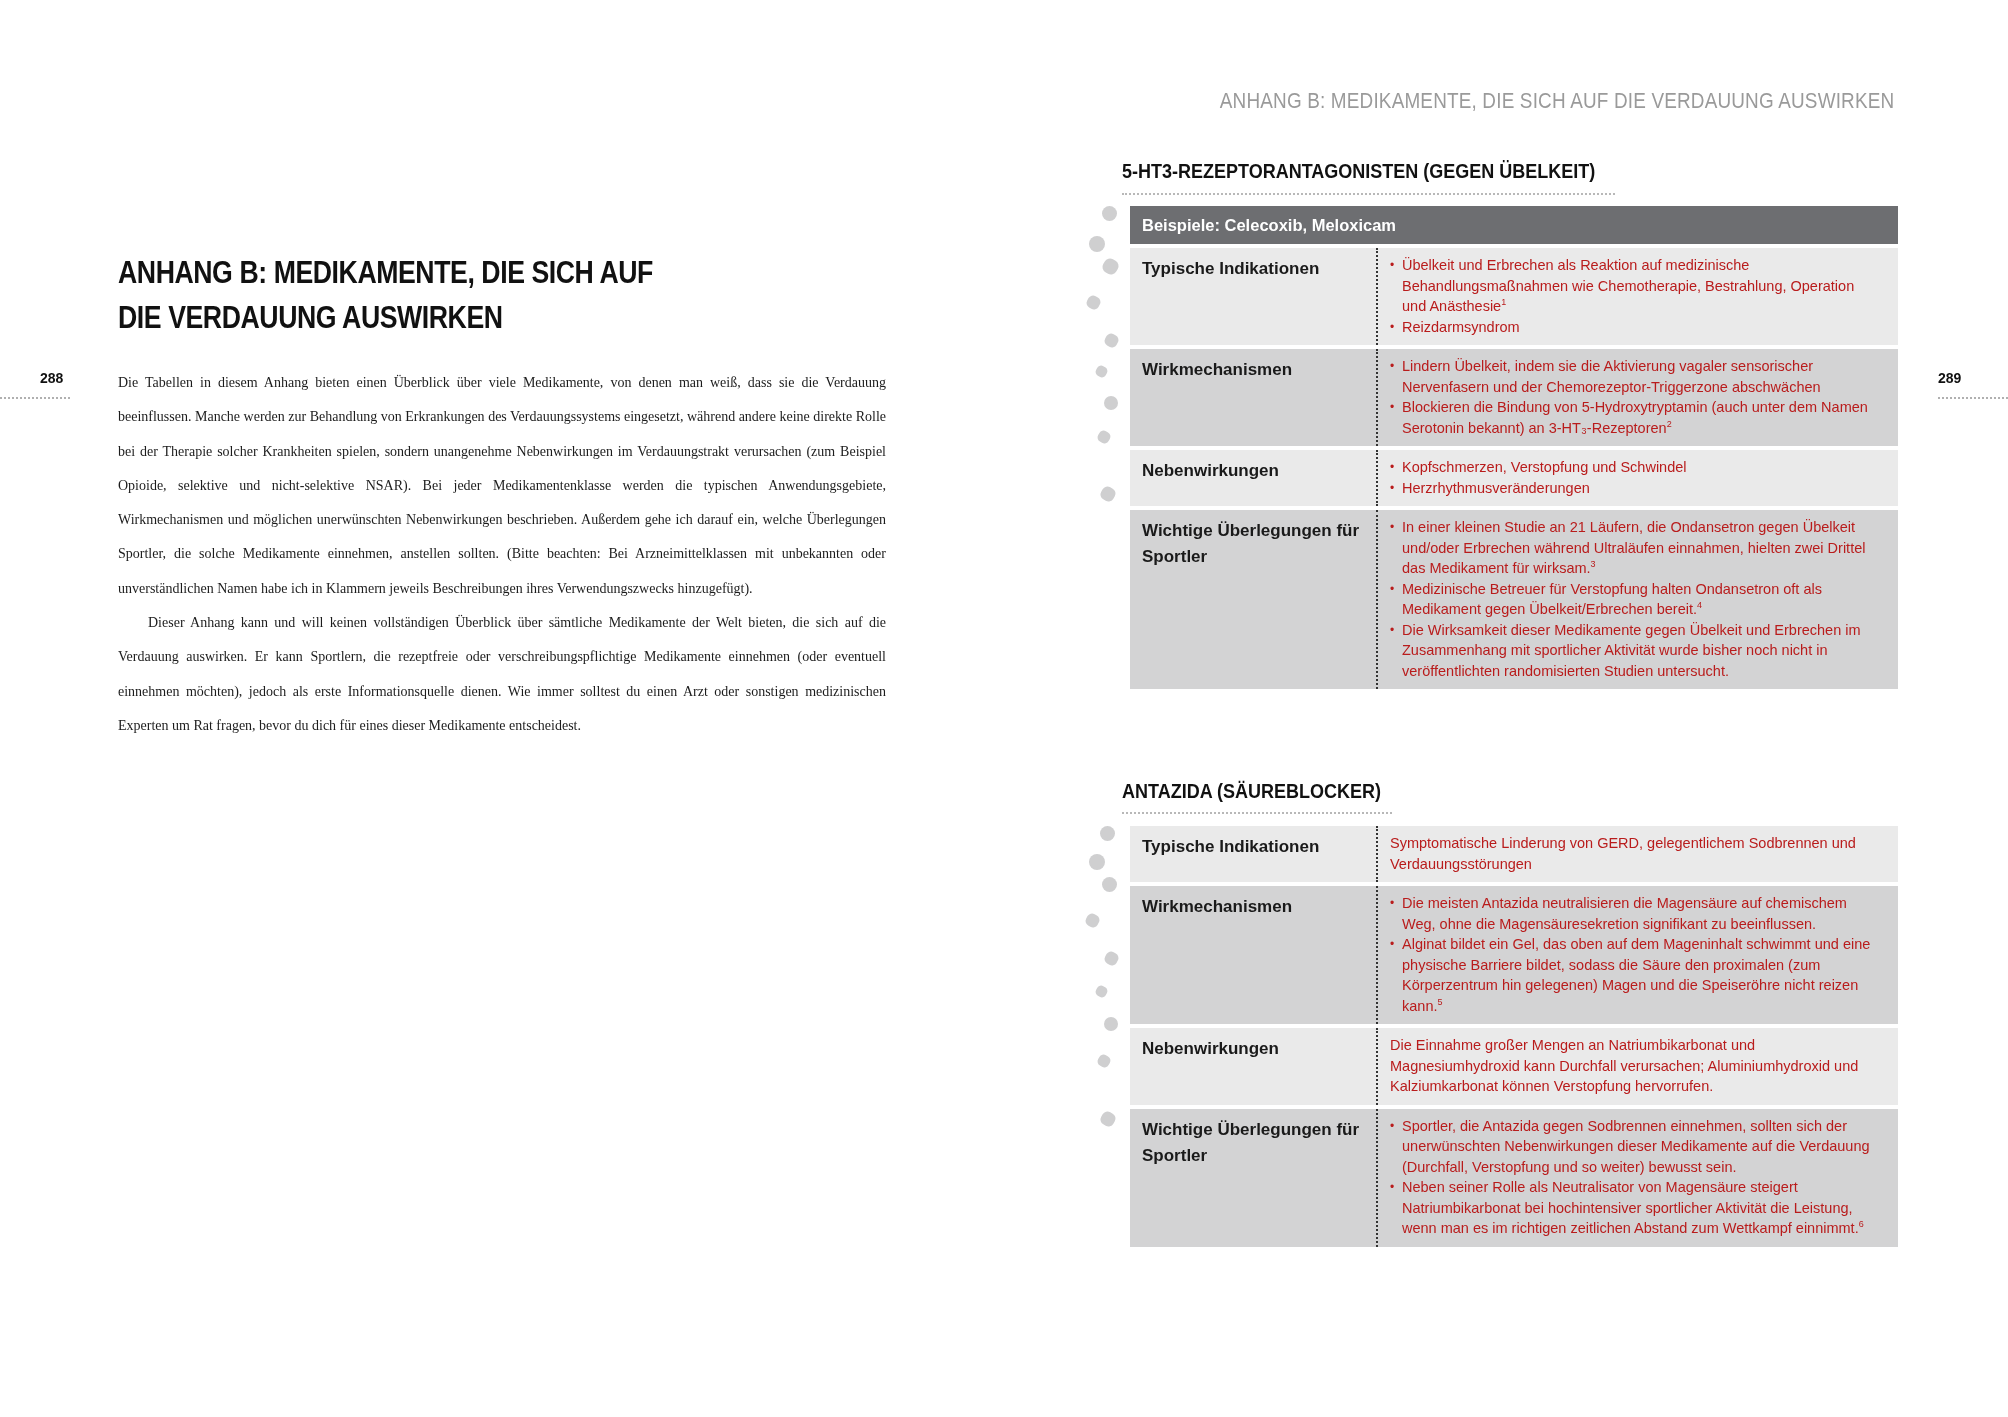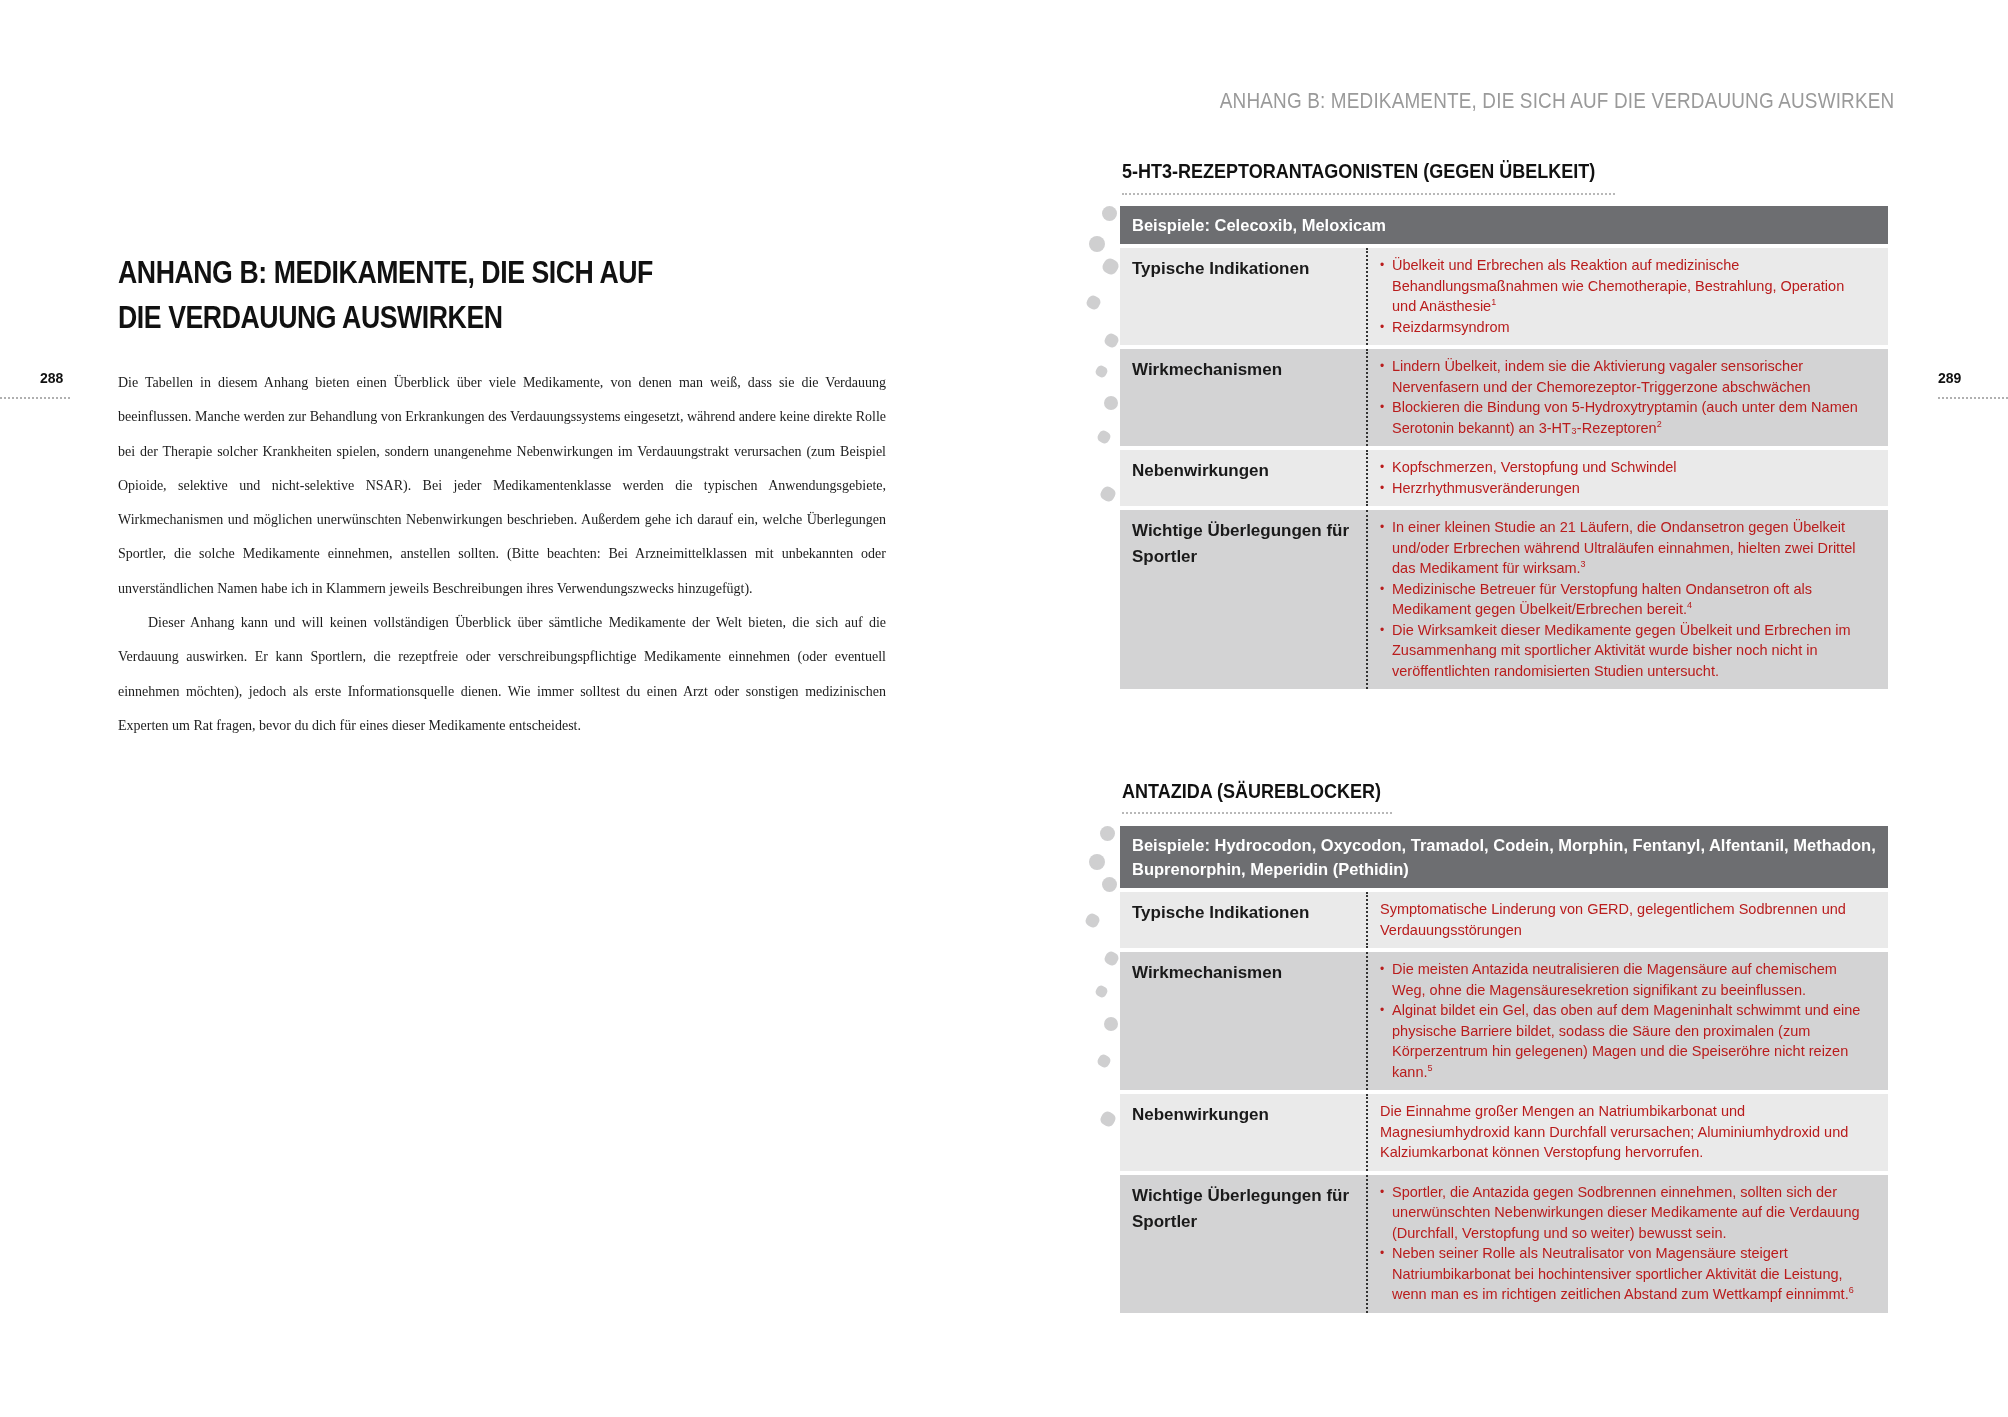--- a/index.html
+++ b/index.html
@@ -41,21 +41,21 @@
     letter-spacing: 0.2px; transform: scaleX(0.86); transform-origin: right top; white-space: nowrap;
   }
 
   .section-title {
     position: absolute; left: 118px;
     font-family: "Liberation Sans", sans-serif; font-weight: bold; font-size: 20px; color: #111;
     white-space: nowrap; transform: scaleX(0.9); transform-origin: left top;
   }
   .section-rule { position: absolute; left: 118px; height: 0; border-top: 2px dotted #b8b8b8; }
 
-  .drug-table { position: absolute; left: 116px; width: 768px; font-family: "Liberation Sans", sans-serif; }
+  .drug-table { position: absolute; left: 126px; width: 768px; font-family: "Liberation Sans", sans-serif; }
   .tbl-header {
     background: #6d6e71; color: #fff; font-size: 16.5px; font-weight: bold; line-height: 24px;
     padding: 7px 12px 7px 12px;
   }
   .tbl-row { display: flex; margin-top: 4px; }
   .tbl-row.light { background: #eaeaea; }
   .tbl-row.dark { background: #d3d3d4; }
   .tbl-row:first-of-type { margin-top: 0; }
   .tbl-label {
     width: 224px; flex: none; padding: 8px 10px 8px 12px; font-size: 17px; font-weight: bold; line-height: 26px;
@@ -152,21 +152,20 @@
           <li><span>Medizinische Betreuer für Verstopfung halten Ondansetron oft als Medikament gegen Übelkeit/Erbrechen bereit.</span><sup>4</sup></li>
           <li><span>Die Wirksamkeit dieser Medikamente gegen Übelkeit und Erbrechen im Zusammenhang mit sportlicher Aktivität wurde bisher noch nicht in veröffentlichten randomisierten Studien untersucht.</span></li>
         </ul>
       </div>
     </div>
   </div>
 
   <div class="section-title" style="top:780px;">ANTAZIDA (SÄUREBLOCKER)</div>
   <div class="section-rule" style="top:812px;width:270px;"></div>
   <div class="drug-table" style="top:826px;">
-    <div class="tbl-header">Beispiele: Hydrocodon, Oxycodon, Tramadol, Codein, Morphin, Fentanyl, Alfentanil, Methadon, Buprenorphin, Meperidin (Pethidin)</div>
     <div class="tbl-row light">
       <div class="tbl-label">Typische Indikationen</div>
       <div class="tbl-content">Symptomatische Linderung von GERD, gelegentlichem Sodbrennen und Verdauungsstörungen</div>
     </div>
     <div class="tbl-row dark">
       <div class="tbl-label">Wirkmechanismen</div>
       <div class="tbl-content">
         <ul>
           <li><span>Die meisten Antazida neutralisieren die Magensäure auf chemischem Weg, ohne die Magensäuresekretion signifikant zu beeinflussen.</span></li>
           <li><span>Alginat bildet ein Gel, das oben auf dem Mageninhalt schwimmt und eine physische Barriere bildet, sodass die Säure den proximalen (zum Körperzentrum hin gelegenen) Magen und die Speiseröhre nicht reizen kann.</span><sup>5</sup></li>

